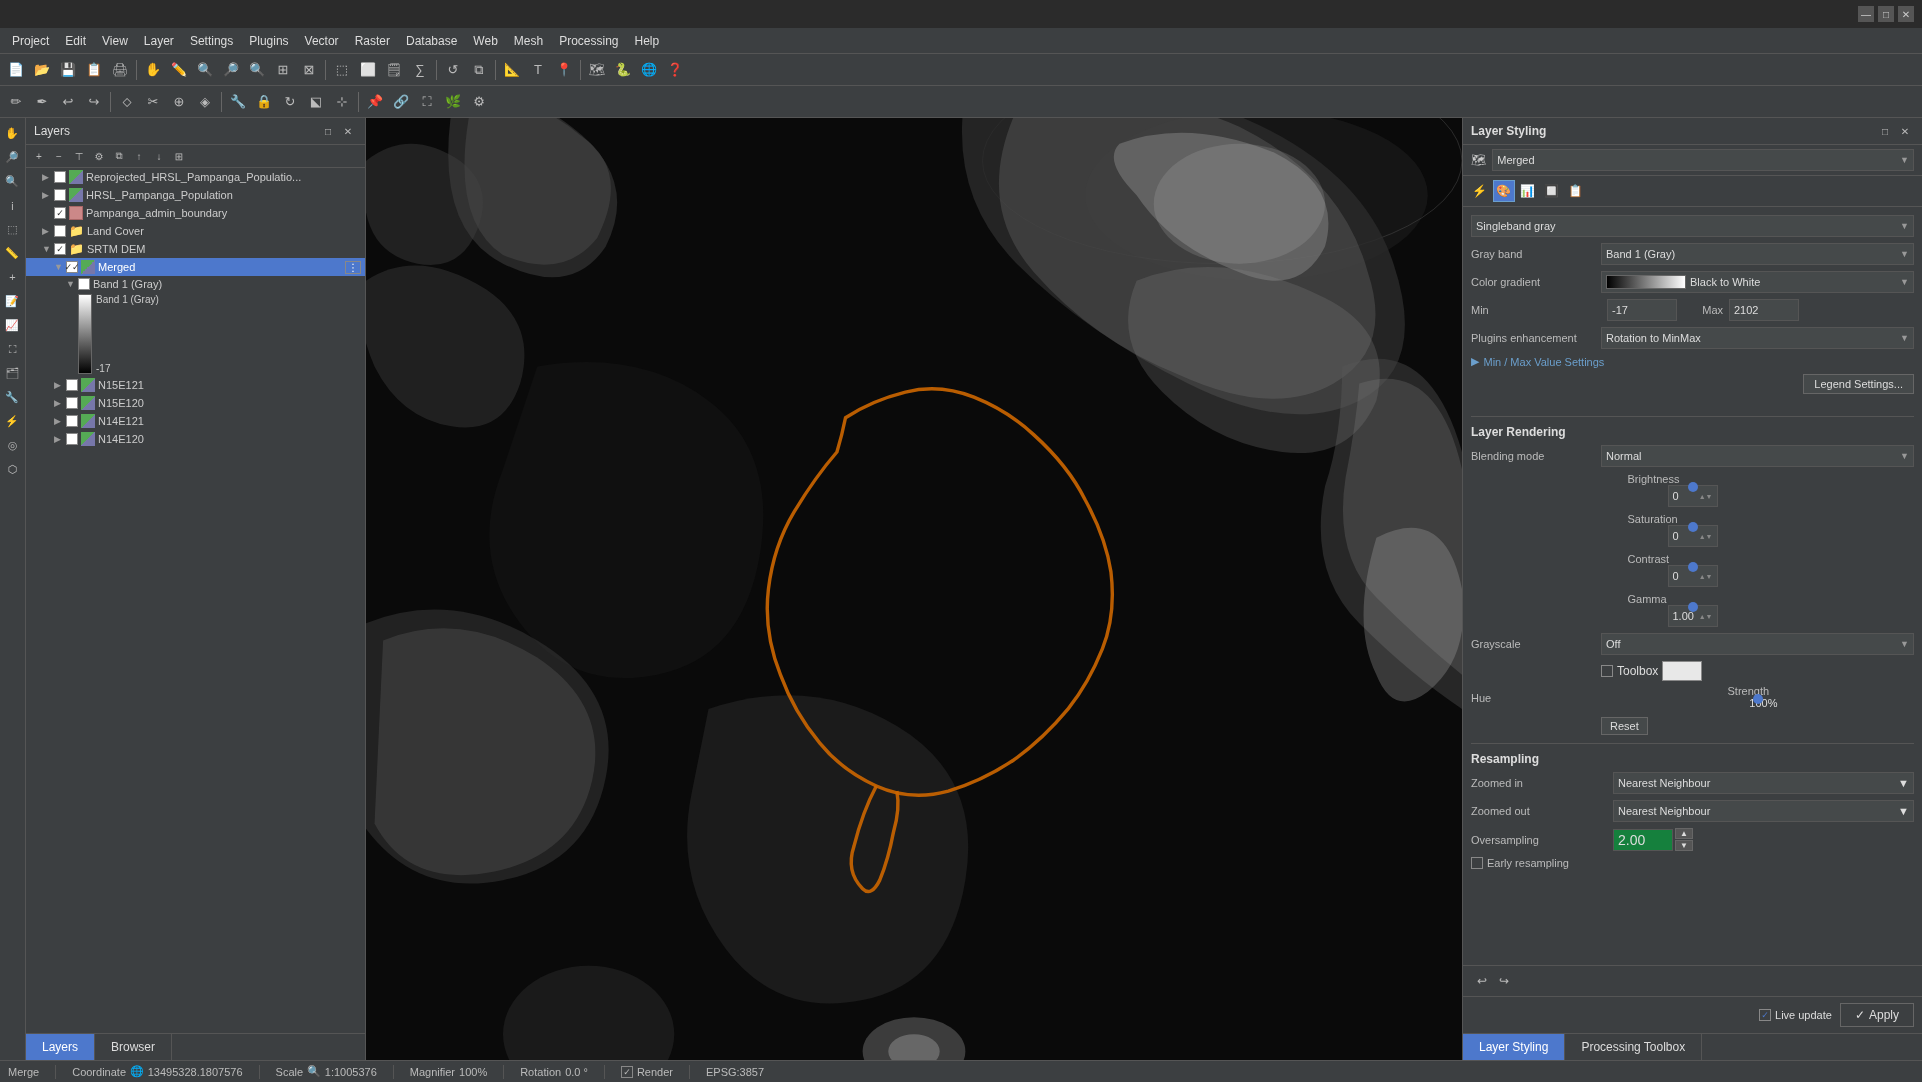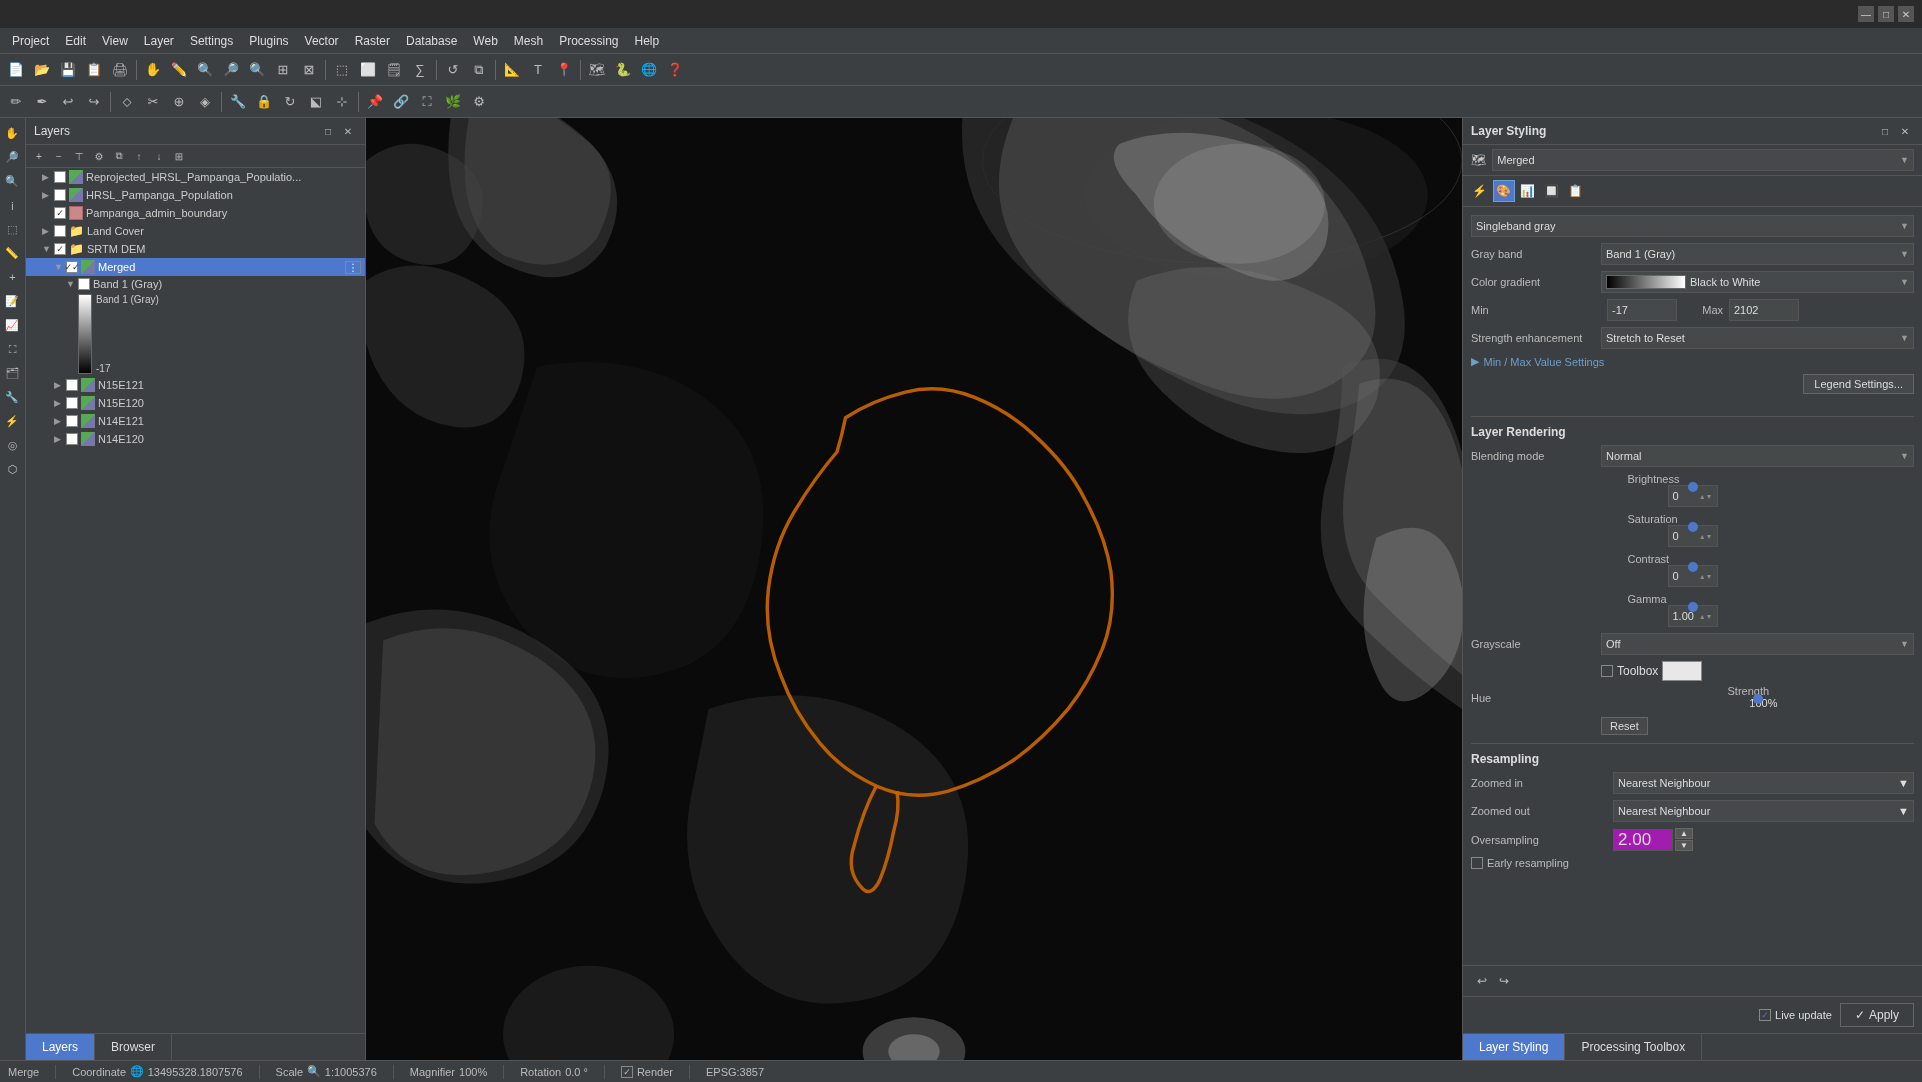--- a/index.html
+++ b/index.html
@@ -112,21 +112,21 @@
     
     
     #rp-icons { display: flex; gap: 2px; padding: 4px 6px; border-bottom: 1px solid #555; }
     .rp-icon-btn { width: 22px; height: 22px; background: transparent; border: 1px solid transparent; color: #bbb; display: flex; align-items: center; justify-content: center; cursor: pointer; font-size: 12px; }
     .rp-icon-btn.active { background: #4d78cc; border-color: #6b9fcc; }
     
     
     #rp-layer-row { display: flex; align-items: center; padding: 4px 8px; border-bottom: 1px solid #555; gap: 6px; }
     
     
-    .oversamp-input { background: #a21caf; border: 1px solid #555; color: #ddd; padding: 2px 4px; font-size: 17px; width: 60px; height: 22px; }
+    .oversamp-input { background: #15803d; border: 1px solid #555; color: #ddd; padding: 2px 4px; font-size: 14px; width: 60px; height: 22px; }
     
     .early-resamp { display: flex; align-items: center; gap: 4px; font-size: 11px; color: #bbb; margin-top: 4px; }
     .early-check { width: 12px; height: 12px; border: 1px solid #888; background: #3c3f41; }
     
     
     #rp-bottom-icons { display: flex; align-items: center; padding: 4px 8px; border-top: 1px solid #555; }
     .rp-bot-icon { width: 22px; height: 22px; background: transparent; border: 1px solid transparent; color: #bbb; display: flex; align-items: center; justify-content: center; cursor: pointer; font-size: 12px; }
     
     
     #map-svg { width: 100%; height: 100%; }
@@ -451,23 +451,23 @@
       </div>
 
       <div class="minmax-row">
         <div class="style-label">Min</div>
         <input class="minmax-input" value="-17" style="">
         <div class="style-label" style="width:40px;text-align:right;">Max</div>
         <input class="minmax-input" value="2102" style="">
       </div>
 
       <div class="style-row">
-        <div class="style-label">Strength enhancement</div>
+        <div class="style-label">Plugins enhancement</div>
         <div class="combo-box style-value">
-          <span>Stretch to Reset</span>
+          <span>Rotation to MinMax</span>
           <span class="arrow">▼</span>
         </div>
       </div>
 
       <div class="expand-section">
         <span>▶</span>
         <span>Min / Max Value Settings</span>
       </div>
 
       <div style="display:flex;justify-content:flex-end;margin-bottom:22px;">

